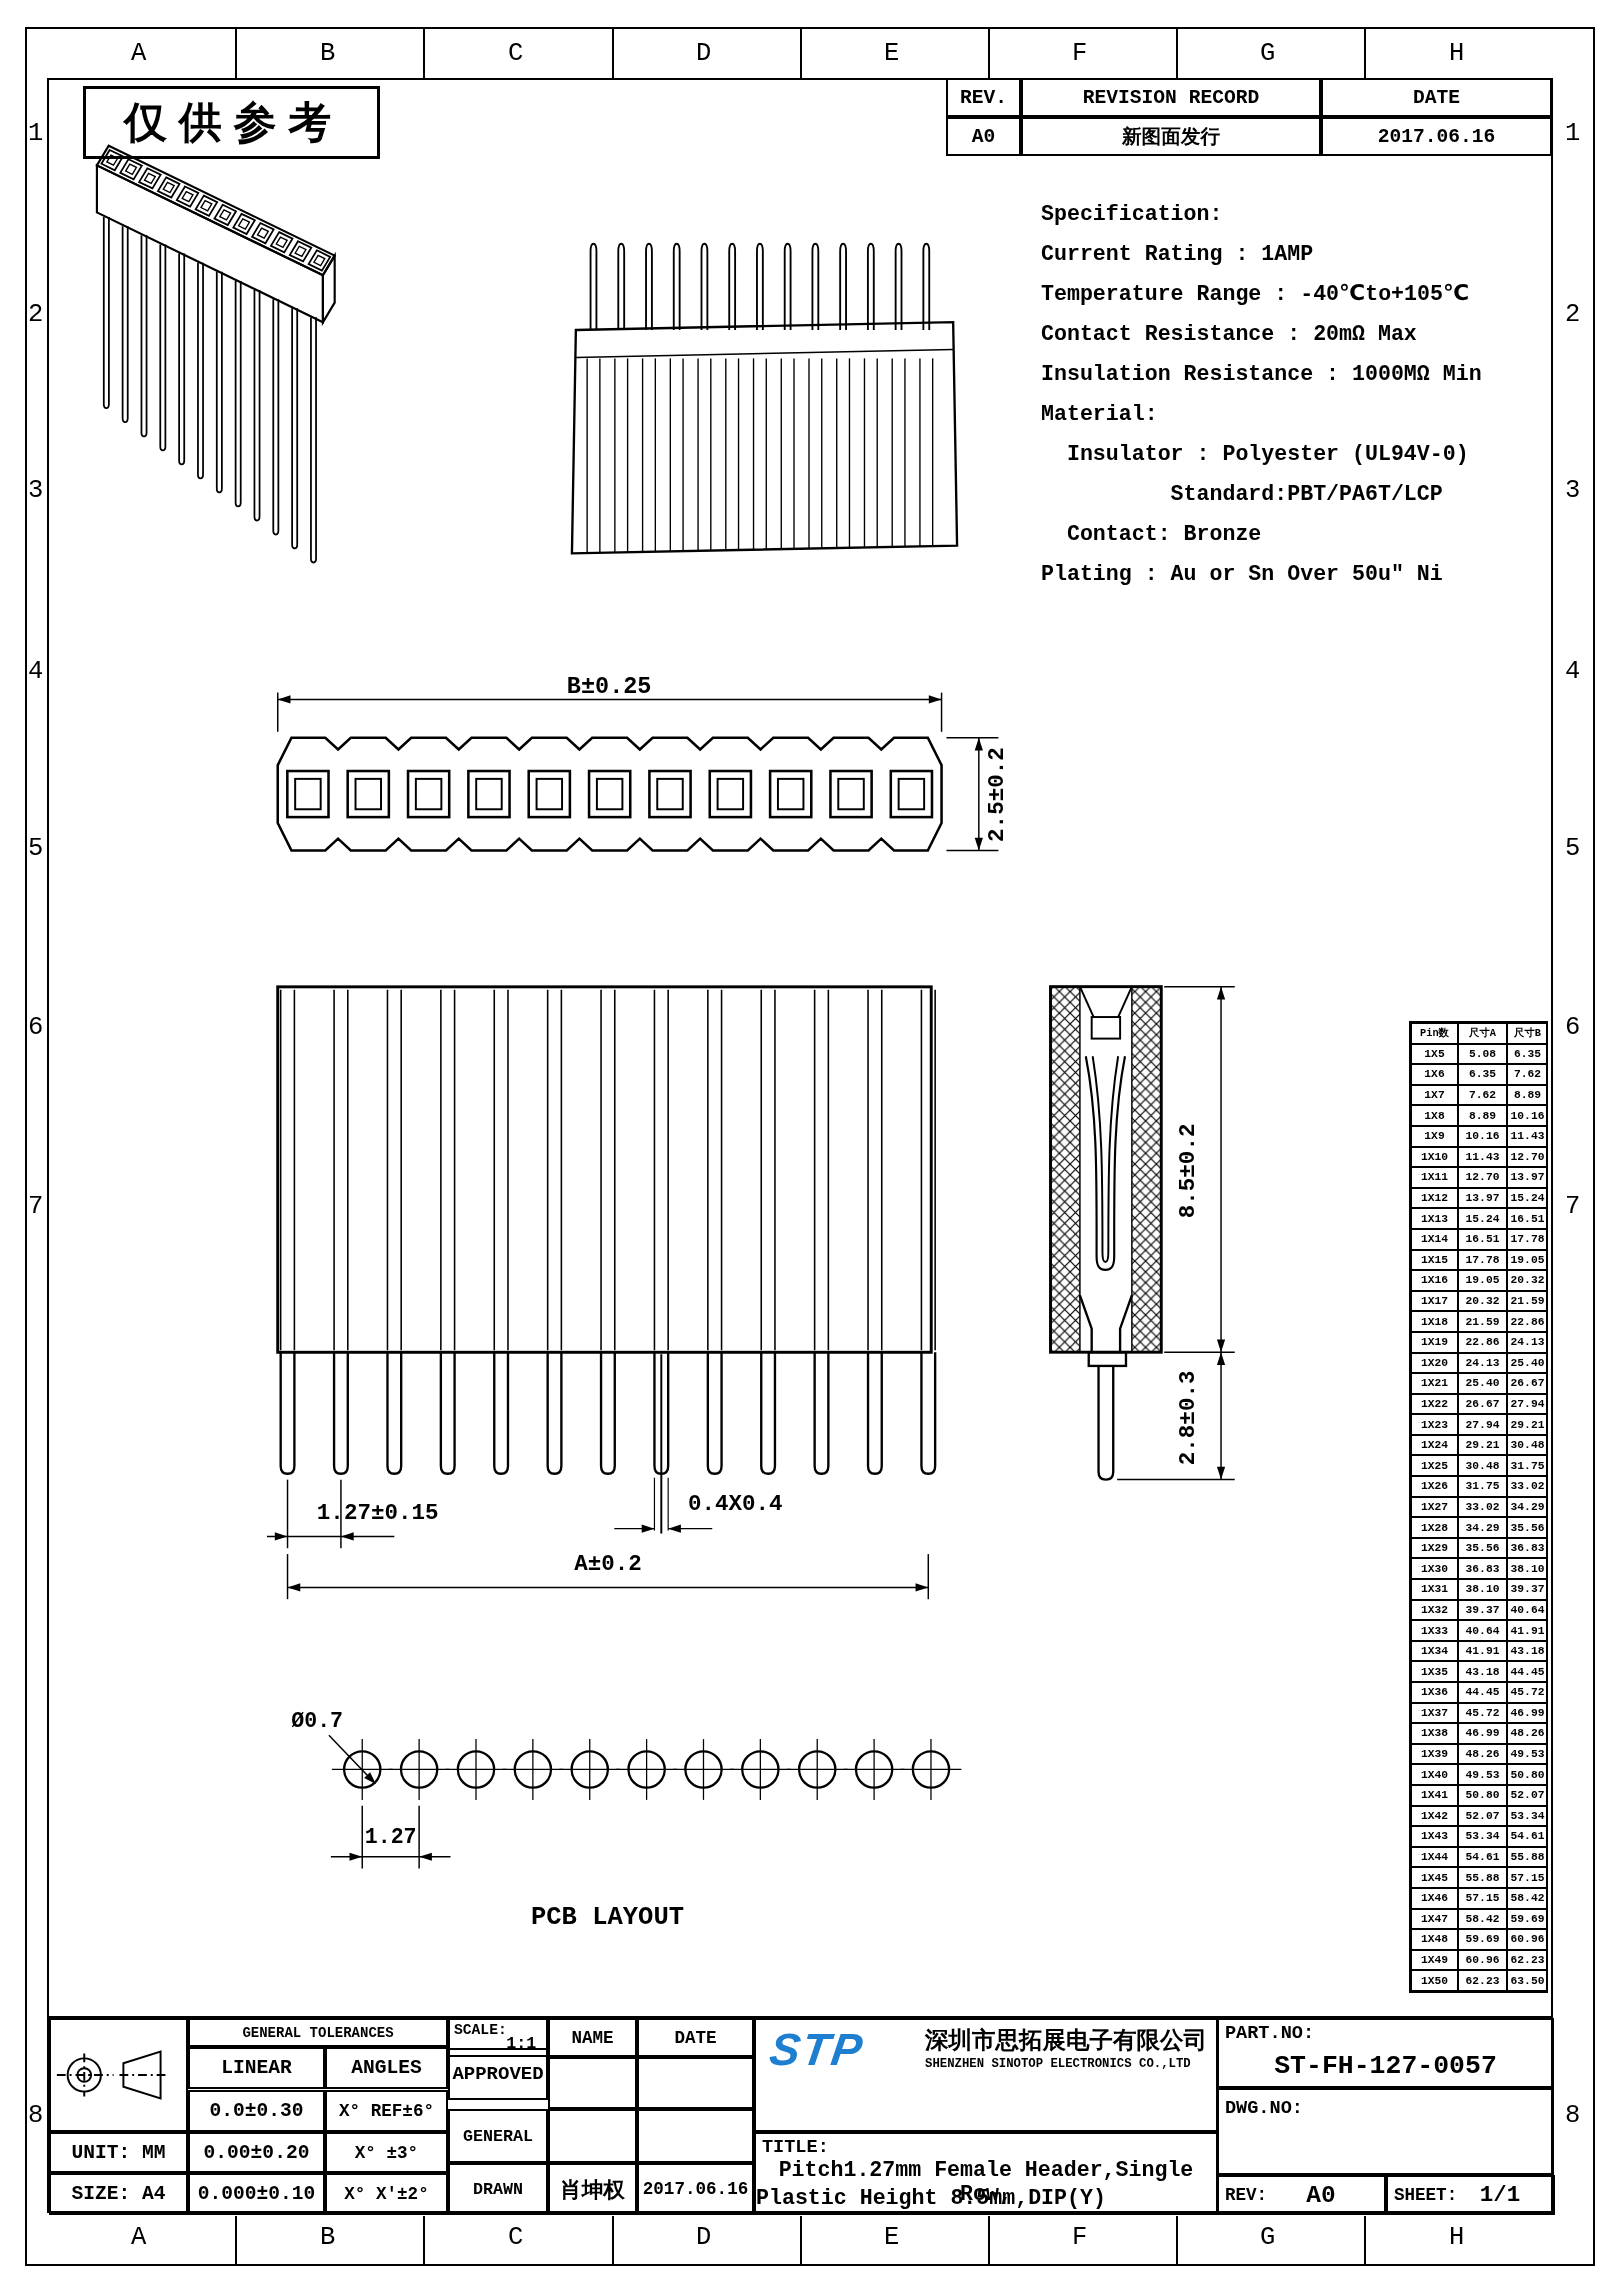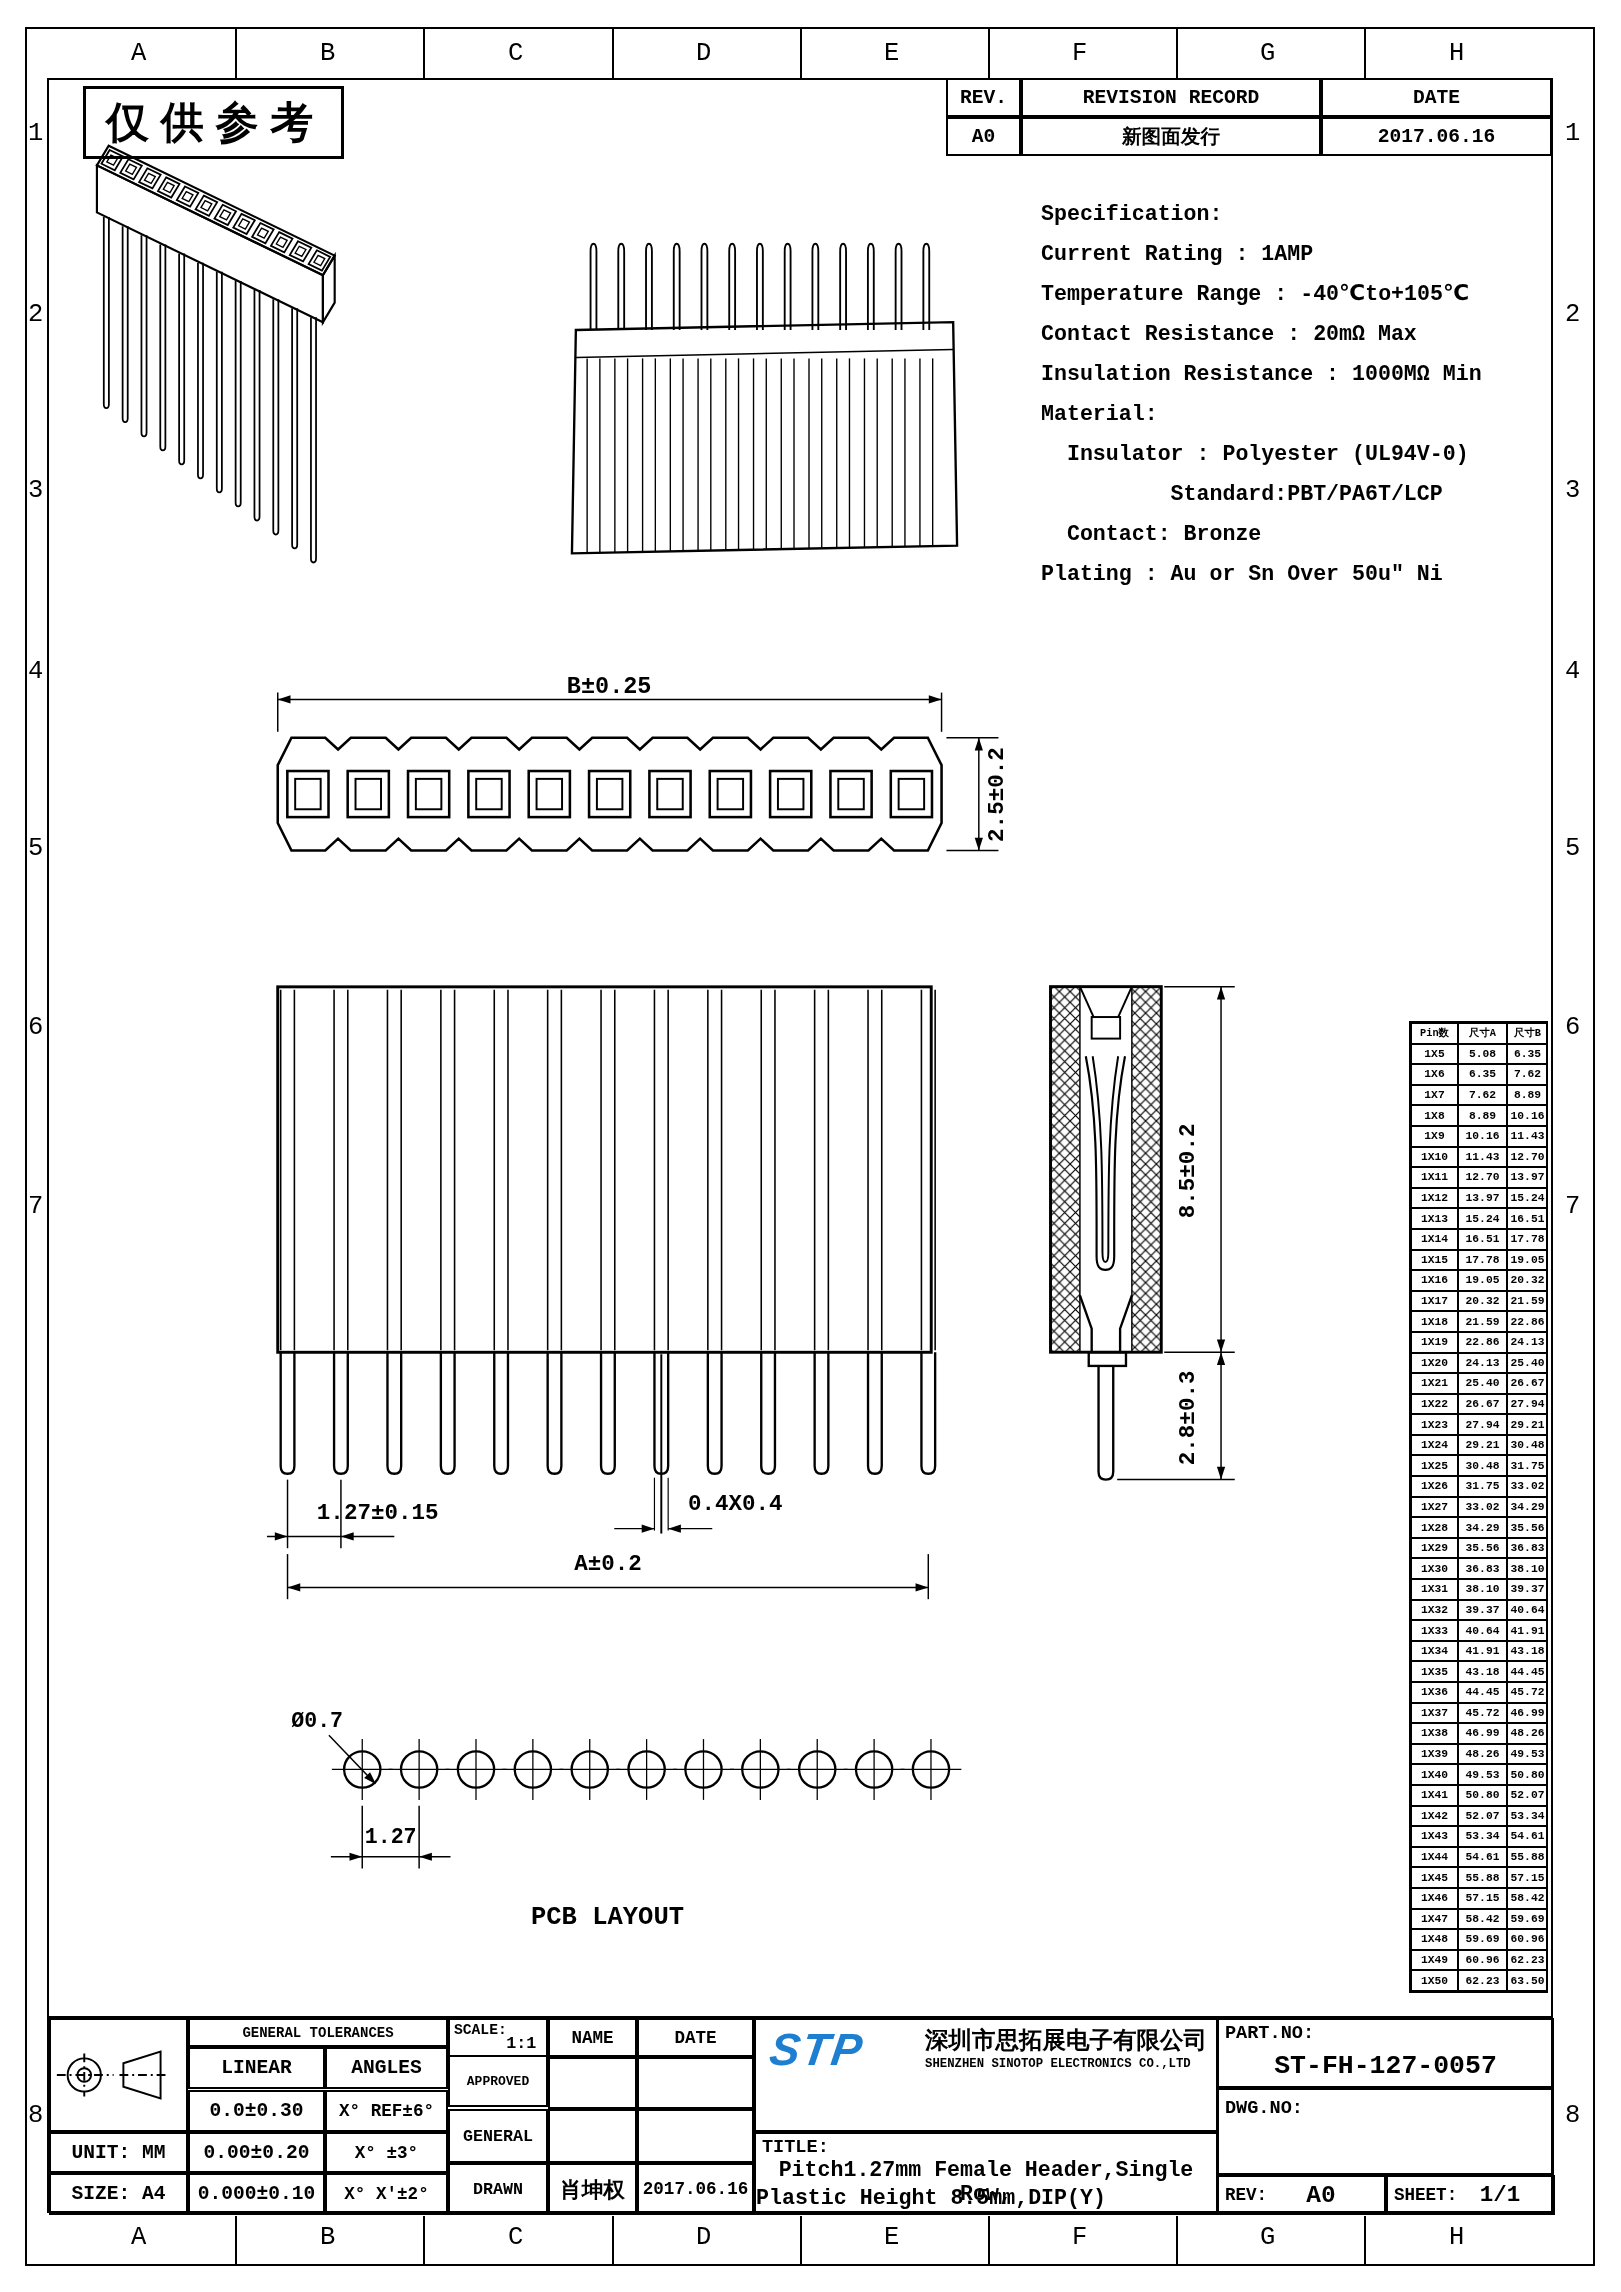--- a/index.html
+++ b/index.html
@@ -5,21 +5,21 @@
   *{box-sizing:border-box;margin:0;padding:0;}
   html,body{background:#9a9a9a;}
   .sheet{position:relative;width:1621px;height:2293px;background:#fff;margin:0 auto;
          font-family:"Liberation Mono","DejaVu Sans Mono","DejaVu Sans",monospace;color:#000;overflow:hidden;}
   .abs{position:absolute;}
   #outer-border{left:24.5px;top:27.4px;width:1570px;height:2239px;border:2px solid #000;}
   #inner-border{left:47px;top:78px;width:1506px;height:2135px;border:2.9px solid #000;}
   .grid-letter,.grid-number{position:absolute;font-size:25.5px;font-weight:500;}
   .grid-tick-v{position:absolute;width:2px;background:#000;}
   
-  #stamp{left:83px;top:86px;width:261px;height:73px;border:3.9px solid #000;display:flex;align-items:center;justify-content:center;
+  #stamp{left:83px;top:86px;width:297px;height:73px;border:3.9px solid #000;display:flex;align-items:center;justify-content:center;
          font-size:43px;font-weight:600;letter-spacing:11.8px;font-family:"DejaVu Sans",sans-serif;padding-left:4px;}
   
   #rev-table{left:946px;top:78px;width:607px;height:78px;display:grid;grid-template-columns:75px 300px 231px;grid-auto-rows:39px;}
   #rev-table .cell{border:2px solid #000;display:flex;align-items:center;justify-content:center;font-size:19.6px;font-weight:600;}
   
   #spec-block{left:1041px;top:194px;width:515px;}
   .spec-line{white-space:pre;font-size:21.6px;line-height:40px;font-weight:600;}
   
   #pin-table{left:1409px;top:1021px;width:139px;border:2px solid #000;background:#fff;}
   .pt-row{display:grid;grid-template-columns:47px 49px 41px;height:20.6px;}
@@ -661,21 +661,21 @@
     <div class="tb" style="left:0;top:155px;width:139px;height:42px">SIZE: A4</div>
     <div class="tb" style="left:139px;top:155px;width:137px;height:42px">0.000±0.10</div>
     <div class="tb" style="left:276px;top:155px;width:123px;height:42px;font-size:17.6px">X° X'±2°</div>
 
     <div class="tb" style="left:399px;top:0;width:100px;height:39px">
       <span style="position:absolute;left:3.9px;top:2px;font-size:14.7px">SCALE:</span>
       <span style="position:absolute;right:9.8px;bottom:2px;font-size:16.7px">1:1</span>
     </div>
     <div class="tb" style="left:499px;top:0;width:89px;height:39px;font-size:17.6px">NAME</div>
     <div class="tb" style="left:588px;top:0;width:117px;height:39px;font-size:17.6px">DATE</div>
-    <div class="tb" style="left:399px;top:37px;width:100px;height:52px;font-size:13px">APPROVED</div>
+    <div class="tb" style="left:399px;top:30px;width:100px;height:52px;font-size:19px">APPROVED</div>
     <div class="tb" style="left:499px;top:39px;width:89px;height:52px"></div>
     <div class="tb" style="left:588px;top:39px;width:117px;height:52px"></div>
     <div class="tb" style="left:399px;top:91px;width:100px;height:54px;font-size:16.7px">GENERAL</div>
     <div class="tb" style="left:499px;top:91px;width:89px;height:54px"></div>
     <div class="tb" style="left:588px;top:91px;width:117px;height:54px"></div>
     <div class="tb" style="left:399px;top:145px;width:100px;height:52px;font-size:16.7px">DRAWN</div>
     <div class="tb" style="left:499px;top:145px;width:89px;height:52px;font-size:21.6px;font-family:'DejaVu Sans',sans-serif">肖坤权</div>
     <div class="tb" style="left:588px;top:145px;width:117px;height:52px;font-size:17.6px">2017.06.16</div>
 
     <div class="tb" style="left:705px;top:0;width:464px;height:114px">

